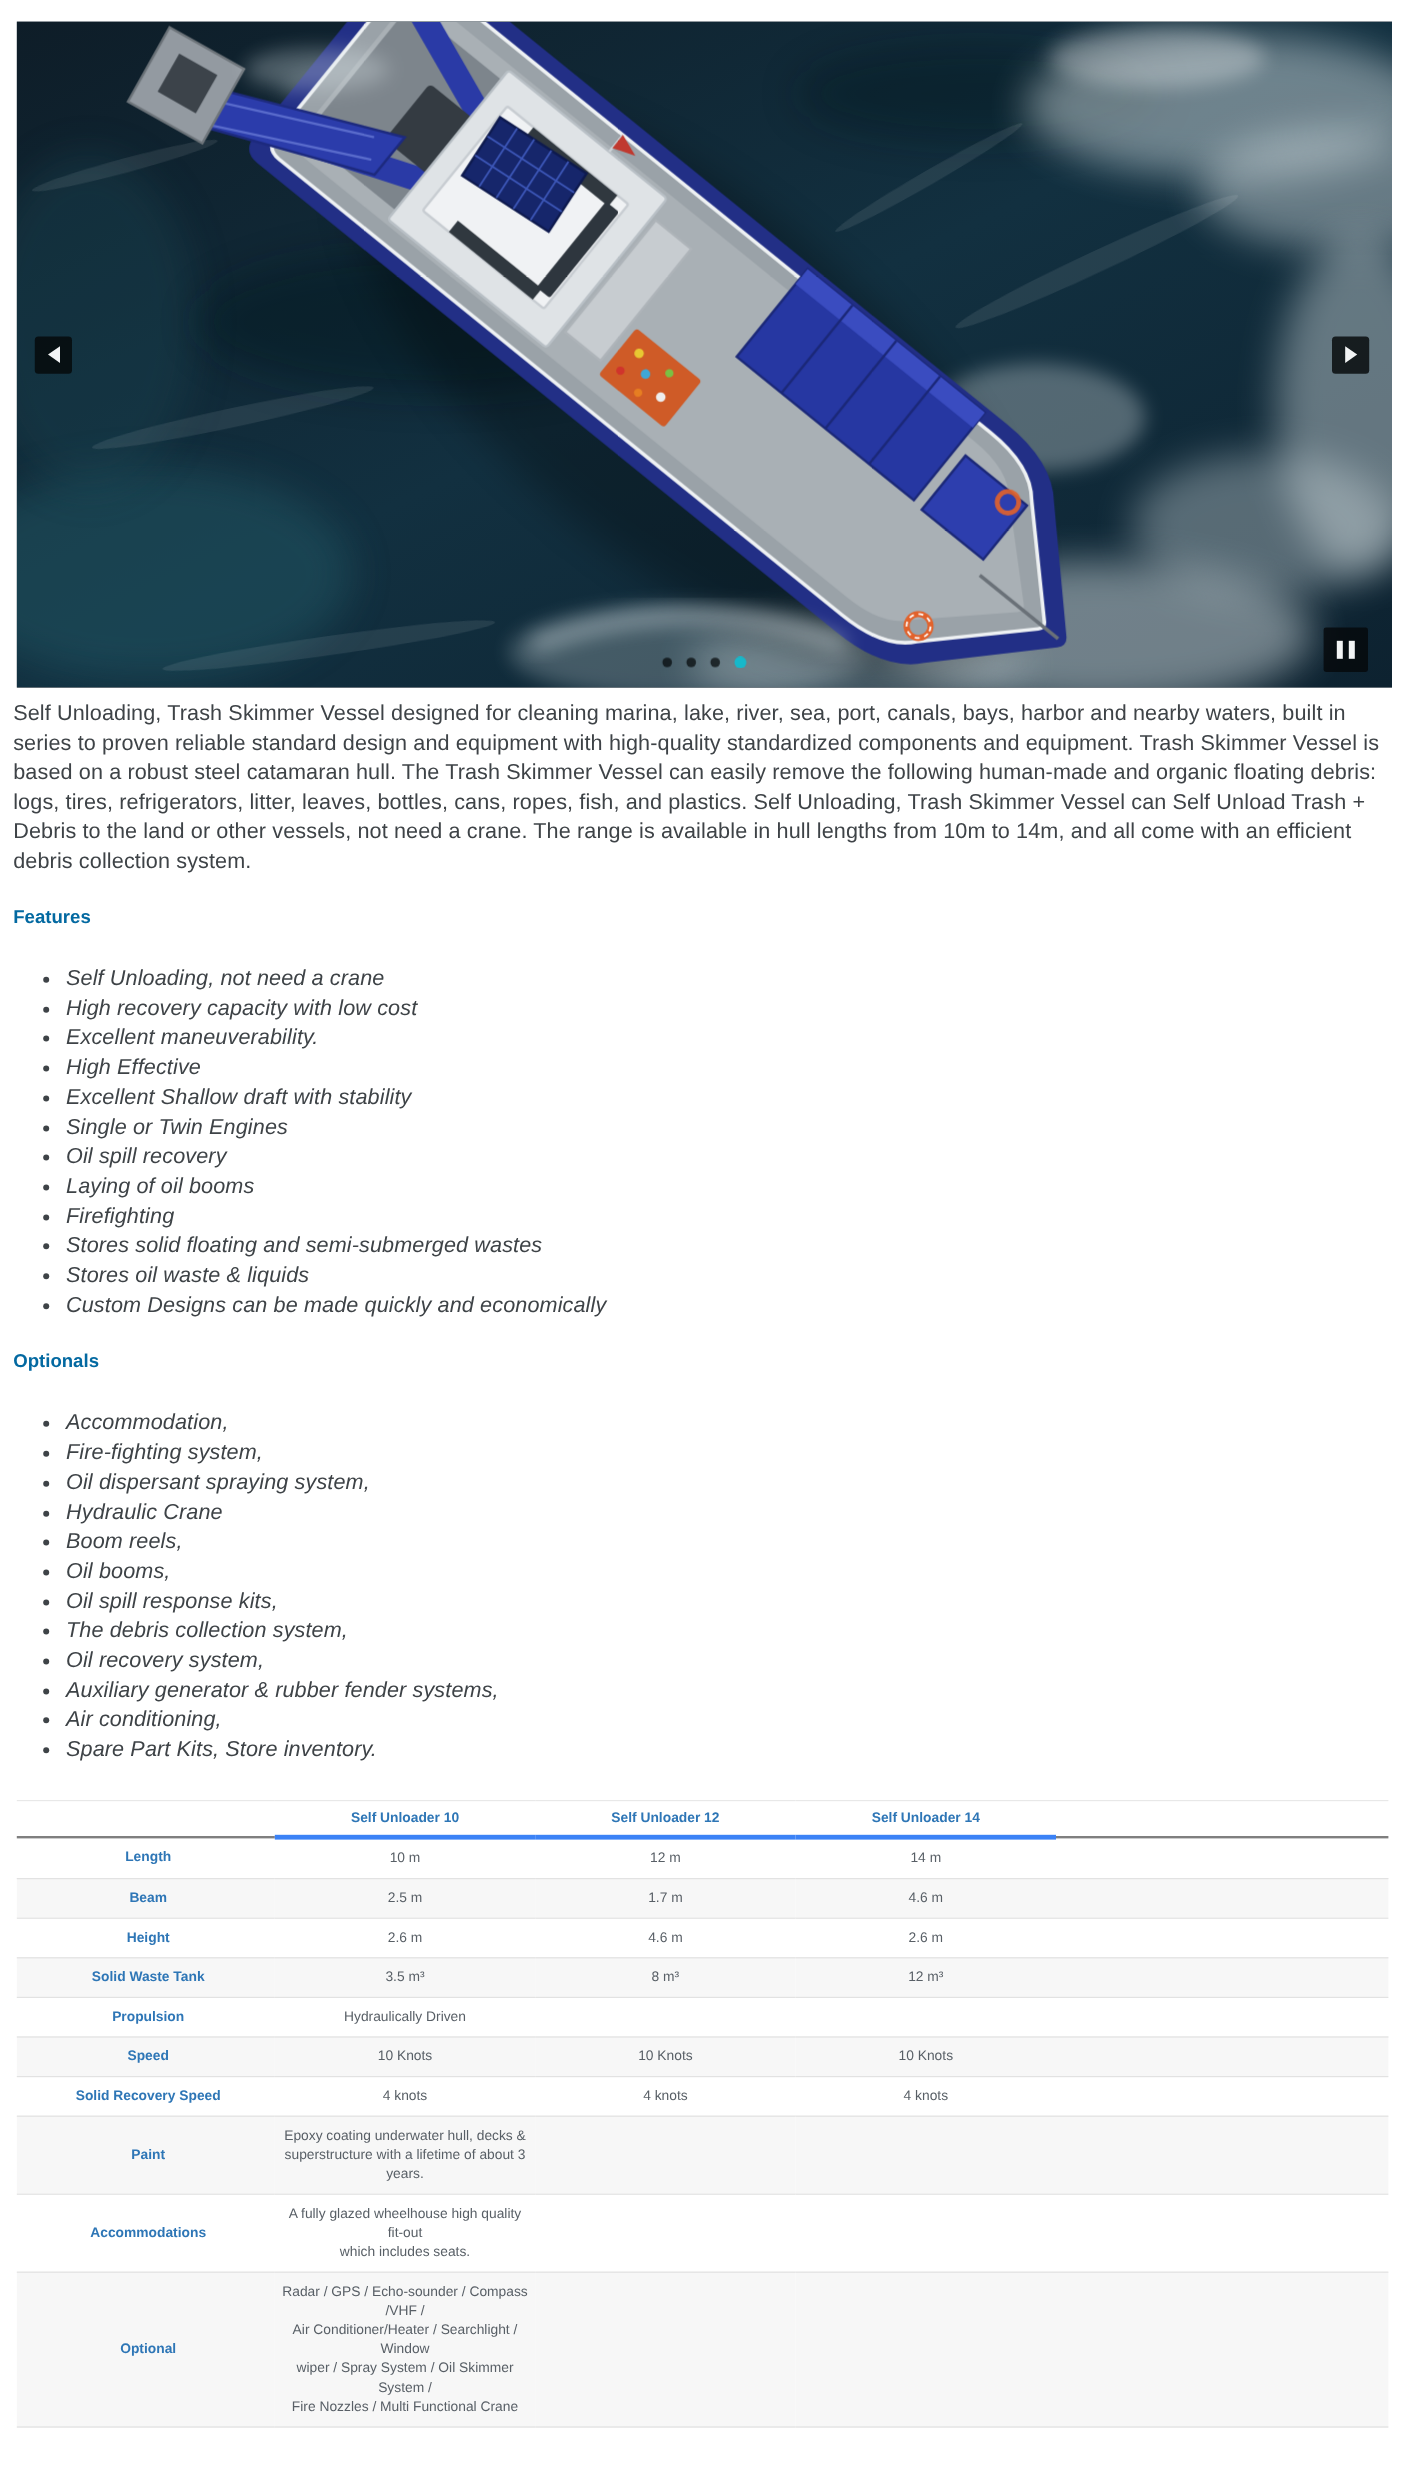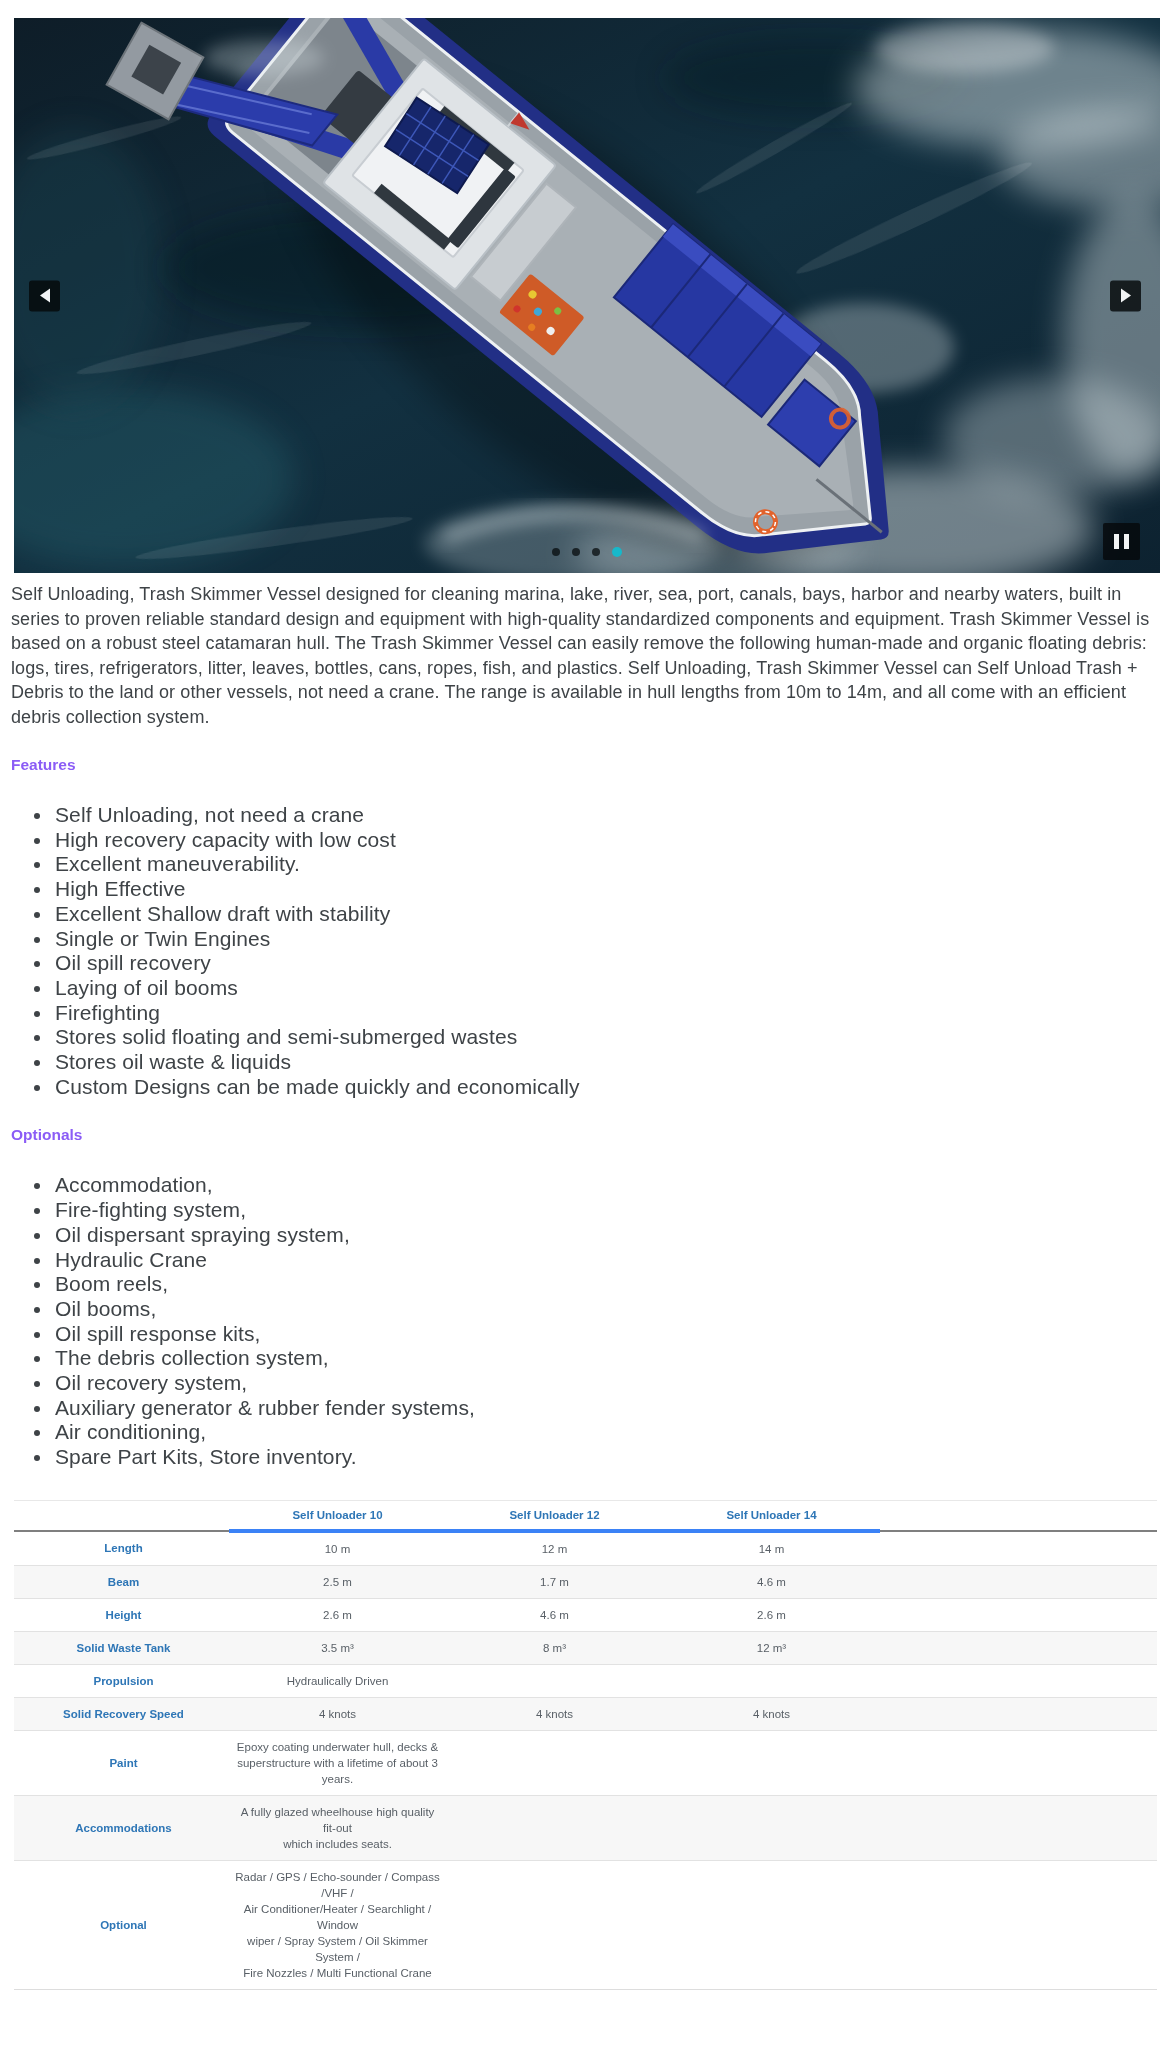--- a/index.html
+++ b/index.html
@@ -42,25 +42,25 @@
   .dot { width:8px; height:8px; border-radius:50%; background:rgba(4,8,10,0.72); cursor:pointer; }
   .dot.active { width:10px; height:10px; background:#17b8ca; }
   
   .content { margin:0 8px 0 11px; }
   .description {
     margin:9px 0 0 0;
     font-size:18px; line-height:24.5px; letter-spacing:0.1px;
   }
   h3.sec {
     margin:27px 0 0 0;
-    font-size:15.5px; font-weight:bold; color:#8b5cf6;
+    font-size:15.5px; font-weight:bold; color:#0369a1;
   }
   ul.blist {
     margin:29px 0 0 0; padding:0 0 0 42px;
-    font-size:21px; line-height:24.7px; letter-spacing:0.1px;
+    font-size:18px; line-height:24.7px; letter-spacing:0.1px;font-style:italic;
   }
   ul.blist li { padding-left:2px; }
   
   table.specs {
     margin:30px 0 0 14px;
     width:1143px;
     border-collapse:collapse;
     font-size:11.5px; color:#585f66;
     border-top:1px solid #e8e8e8;
     border-bottom:1px solid #ddd;
@@ -295,20 +295,27 @@
       <td></td>
     </tr>
     <tr>
       <th>Propulsion</th>
       <td>Hydraulically Driven</td>
       <td></td>
       <td></td>
       <td></td>
     </tr>
     <tr>
+      <th>Speed</th>
+      <td>10 Knots</td>
+      <td>10 Knots</td>
+      <td>10 Knots</td>
+      <td></td>
+    </tr>
+    <tr>
       <th>Solid Recovery Speed</th>
       <td>4 knots</td>
       <td>4 knots</td>
       <td>4 knots</td>
       <td></td>
     </tr>
     <tr>
       <th>Paint</th>
       <td>
         <div>Epoxy coating underwater hull, decks &amp;</div>

